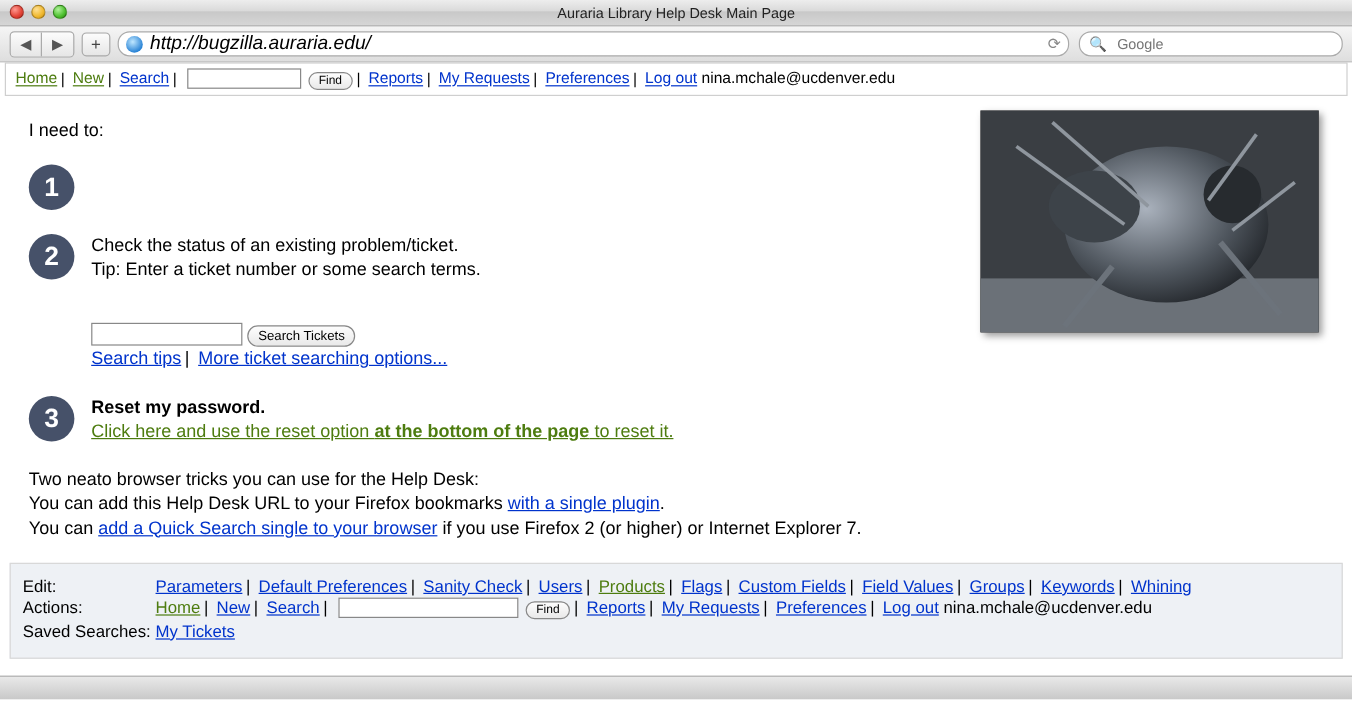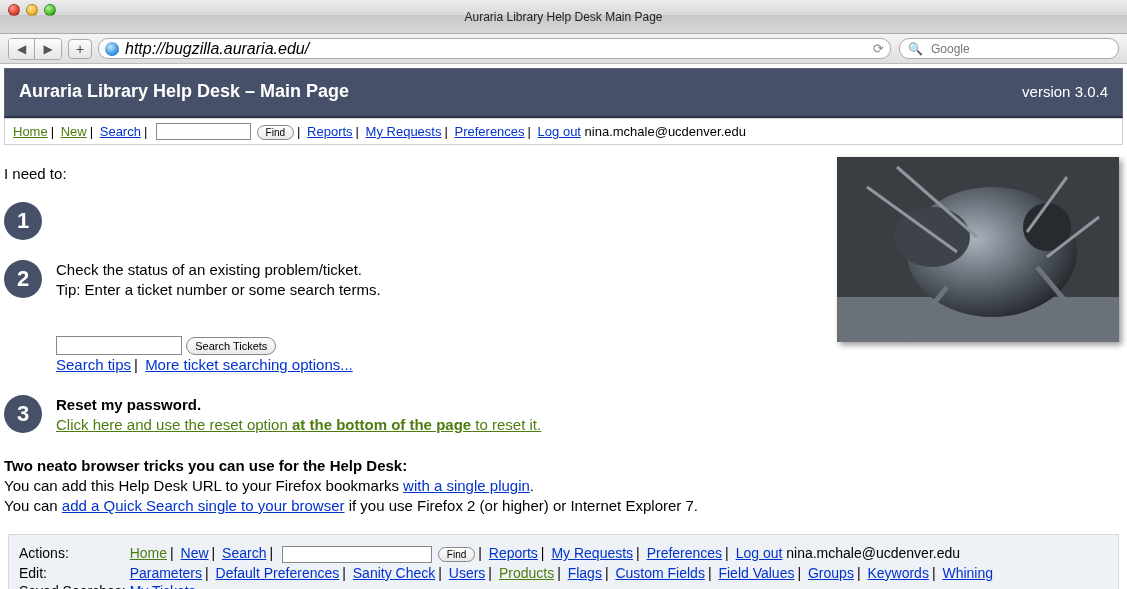--- a/index.html
+++ b/index.html
@@ -5,21 +5,21 @@
   * { box-sizing: border-box; }
   body {
     margin: 0;
     font-family: "Lucida Grande", Verdana, Arial, sans-serif;
     font-size: 13px;
     color: #000;
     background: #fff;
   }
   
   .mac-titlebar {
-    height: 34px;
+    height: 22px;
     background: linear-gradient(#ededed, #d9d9d9 45%, #c8c8c8 46%, #d6d6d6);
     border-bottom: 1px solid #aaa;
     position: relative;
     display: flex;
     align-items: center;
     justify-content: center;
   }
   .traffic-lights {
     position: absolute;
     left: 8px; top: 4px;
@@ -105,21 +105,21 @@
   .nav-input {
     font-size: 12px; border: 1px solid #888; height: 17px; width: 95px;
     padding: 1px 3px; margin: 0 2px;
   }
   .find-btn {
     font-size: 10px; border: 1px solid #888; border-radius: 10px;
     background: linear-gradient(#fdfdfd,#e9e9e9);
     padding: 1px 8px;
     cursor: pointer;
   }
-  .content { padding: 4px 4px; }
+  .content { padding: 4px 24px; }
   .need-head { font-size: 15px; margin: 8px 0 20px; }
   .float-image { 
     float: right; width: 282px; height: 185px;
     box-shadow: 3px 3px 6px rgba(0,0,0,.4);
     margin: 0 4px 12px 12px;
     background: #444;
     display: flex; align-items: center; justify-content: center;
     color: #bbb; font-size: 11px;
     position: relative;
   }
@@ -134,21 +134,21 @@
     flex-shrink: 0; margin-right: 14px;
   }
   .opt-body { font-size: 15px; line-height: 1.35; }
   .search-tickets-btn {
     font-size: 11px; border: 1px solid #888; border-radius: 10px;
     background: linear-gradient(#fdfdfd,#e9e9e9);
     padding: 2px 8px; cursor: pointer; margin-top: 36px;
   }
   .opt-input { border: 1px solid #888; height: 19px; width: 126px; font-size: 13px; padding: 1px 3px; }
   .tricks { clear: both; font-size: 15px; line-height: 1.35; margin-top: 8px; }
-  .tricks .b { font-weight: bold; }
+  .tricks .b { font-weight: normal; }
   
   .footer {
     background: #eef1f5;
     border: 1px solid #d8d8d8;
     margin: 14px 8px;
     padding: 10px 10px 12px;
   }
   .foot-table { display: table; border-collapse: collapse; font-size: 14px; }
   .ft-row { display: table-row; }
   .ft-label { display: table-cell; padding-right: 2px; padding-bottom: 2px; white-space: nowrap; vertical-align: top; }
@@ -184,24 +184,20 @@
     <div class="addr-text">http://bugzilla.auraria.edu/</div>
     <div class="reload-icn">⟳</div>
   </div>
   <div class="search-bar">
     <span class="mag">🔍</span>
     <input type="text" placeholder="Google" style="">
   </div>
 </div>
 
 <div class="page">
-  <div class="header-bar">
-    <div class="header-title">Auraria Library Help Desk – Main Page</div>
-    <div class="header-version">version 3.0.4</div>
-  </div>
 
   <div class="nav-row">
     <a class="visited" href="#">Home</a><span class="sep">|</span>
     <a class="visited" href="#">New</a><span class="sep">|</span>
     <a class="link" href="#">Search</a><span class="sep">|</span>
     <input class="nav-input" type="text" style="">
     <button class="find-btn">Find</button><span class="sep">|</span>
     <a class="link" href="#">Reports</a><span class="sep">|</span>
     <a class="link" href="#">My Requests</a><span class="sep">|</span>
     <a class="link" href="#">Preferences</a><span class="sep">|</span>
@@ -262,51 +258,51 @@
     <div class="tricks">
       <span class="b">Two neato browser tricks you can use for the Help Desk:</span><br>
       <span>You can add this Help Desk URL to your Firefox bookmarks </span><a class="link" href="#">with a single plugin</a><span>.</span><br>
       <span>You can </span><a class="link" href="#">add a Quick Search single to your browser</a><span> if you use Firefox 2 (or higher) or Internet Explorer 7.</span>
     </div>
   </div>
 
   <div class="footer">
     <div class="foot-table">
       <div class="ft-row">
-        <div class="ft-label">Actions:</div>
-        <div class="ft-cell">
-          <a class="visited" href="#">Home</a><span class="sep">|</span>
-          <a class="link" href="#">New</a><span class="sep">|</span>
-          <a class="link" href="#">Search</a><span class="sep">|</span>
-          <input class="foot-input" type="text" style="">
-          <button class="find-btn">Find</button><span class="sep">|</span>
-          <a class="link" href="#">Reports</a><span class="sep">|</span>
-          <a class="link" href="#">My Requests</a><span class="sep">|</span>
-          <a class="link" href="#">Preferences</a><span class="sep">|</span>
-          <a class="link" href="#">Log out</a>
-          <span>nina.mchale@ucdenver.edu</span>
-        </div>
-      </div>
-      <div class="ft-row">
         <div class="ft-label">Edit:</div>
         <div class="ft-cell">
           <a class="link" href="#">Parameters</a><span class="sep">|</span>
           <a class="link" href="#">Default Preferences</a><span class="sep">|</span>
           <a class="link" href="#">Sanity Check</a><span class="sep">|</span>
           <a class="link" href="#">Users</a><span class="sep">|</span>
           <a class="visited" href="#">Products</a><span class="sep">|</span>
           <a class="link" href="#">Flags</a><span class="sep">|</span>
           <a class="link" href="#">Custom Fields</a><span class="sep">|</span>
           <a class="link" href="#">Field Values</a><span class="sep">|</span>
           <a class="link" href="#">Groups</a><span class="sep">|</span>
           <a class="link" href="#">Keywords</a><span class="sep">|</span>
           <a class="link" href="#">Whining</a>
         </div>
       </div>
       <div class="ft-row">
+        <div class="ft-label">Actions:</div>
+        <div class="ft-cell">
+          <a class="visited" href="#">Home</a><span class="sep">|</span>
+          <a class="link" href="#">New</a><span class="sep">|</span>
+          <a class="link" href="#">Search</a><span class="sep">|</span>
+          <input class="foot-input" type="text" style="">
+          <button class="find-btn">Find</button><span class="sep">|</span>
+          <a class="link" href="#">Reports</a><span class="sep">|</span>
+          <a class="link" href="#">My Requests</a><span class="sep">|</span>
+          <a class="link" href="#">Preferences</a><span class="sep">|</span>
+          <a class="link" href="#">Log out</a>
+          <span>nina.mchale@ucdenver.edu</span>
+        </div>
+      </div>
+      <div class="ft-row">
         <div class="ft-label">Saved Searches:</div>
         <div class="ft-cell">
           <a class="link" href="#">My Tickets</a>
         </div>
       </div>
     </div>
   </div>
 </div>
 
 <div class="status-strip"></div>

